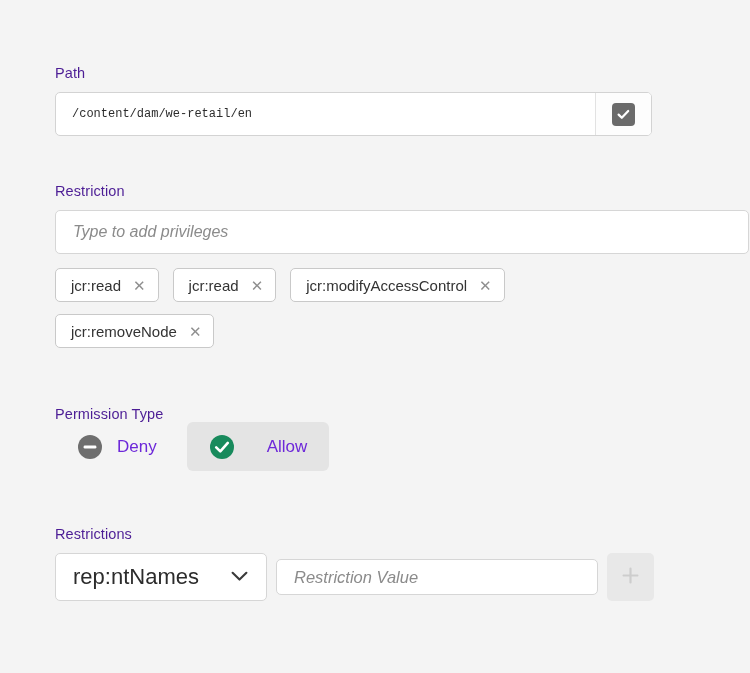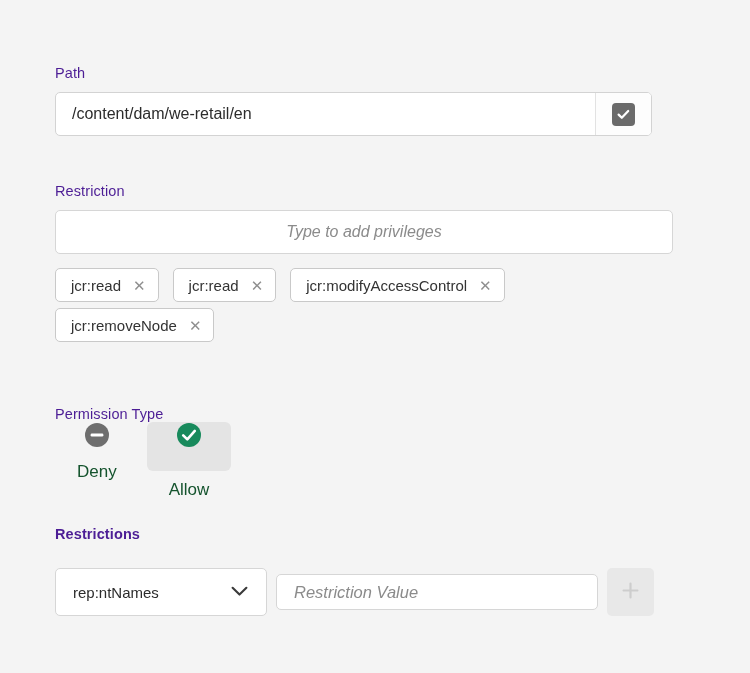--- a/index.html
+++ b/index.html
@@ -38,22 +38,22 @@
     background: #ffffff;
     box-sizing: border-box;
     overflow: hidden;
   }
   .path-input {
     flex: 1;
     border: 0;
     outline: none;
     background: transparent;
     padding: 0 16px;
-    font-family: Liberation Sans, sans-serif;
-    font-size: 16px;
+    font-family: Liberation Mono, monospace;
+    font-size: 12px;
     color: #2c2c2c;
   }
   .path-check-btn {
     width: 56px;
     border: 0;
     border-left: 1px solid #e2e2e2;
     background: #fdfdfd;
     display: flex;
     align-items: center;
     justify-content: center;
@@ -68,43 +68,42 @@
     display: flex;
     align-items: center;
     justify-content: center;
   }
   .checkbox-glyph svg { display: block; }
 
   
   .priv-block { position: absolute; top: 183px; left: 0; }
   .priv-label { margin-bottom: 11px; }
   .priv-input {
-    width: 618px;
+    width: 694px;
     height: 44px;
     box-sizing: border-box;
     border: 1px solid #d6d6d6;
     border-radius: 5px;
     background: #ffffff;
     padding: 0 17px;
     outline: none;
     font-family: "Liberation Sans", sans-serif;
     font-size: 16px;
     color: #2c2c2c;
-    text-align: center;
   }
   .priv-input::placeholder {
     color: #8b8b8b;
     font-style: italic;
     opacity: 1;
   }
   .tag-list {
     margin-top: 14px;
     display: flex;
     flex-wrap: wrap;
-    gap: 6px 14px;
+    gap: 12px 14px;
     width: 600px;
   }
   .tag {
     display: inline-flex;
     align-items: center;
     height: 34px;
     padding: 0 12px 0 15px;
     border: 1px solid #c9c9c9;
     border-radius: 5px;
     background: #ffffff;
@@ -130,45 +129,44 @@
     align-items: center;
     gap: 14px;
     height: 49px;
     padding: 0 22px;
     border-radius: 6px;
     background: transparent;
     border: 0;
     cursor: pointer;
     font-family: "Liberation Sans", sans-serif;
     font-size: 17px;
-    color: #14532d;
-    flex-direction: column;
+    color: #6d28d9;
   }
   .perm-opt.selected { background: #e4e4e4; gap: 32px; }
   .perm-icon { width: 26px; height: 26px; display: block; }
 
   
   .restr-block { position: absolute; top: 526px; left: 0; }
-  .restr-label { margin-bottom: 26px; font-weight: bold; }
+  .restr-label { margin-bottom: 11px; }
   .restr-row { display: flex; align-items: center; gap: 9px; }
   .restr-select {
     position: relative;
     width: 212px;
     height: 48px;
     border: 1px solid #d6d6d6;
     border-radius: 5px;
     background: #ffffff;
     box-sizing: border-box;
     display: flex;
     align-items: center;
     cursor: pointer;
   }
   .restr-select-value {
     padding-left: 17px;
-    font-size: 15px;
+    font-size: 22px;
     color: #2c2c2c;
   }
   .chevron {
     position: absolute;
     right: 18px;
     top: 50%;
     transform: translateY(-50%);
     display: block;
   }
   .restr-value-input {

